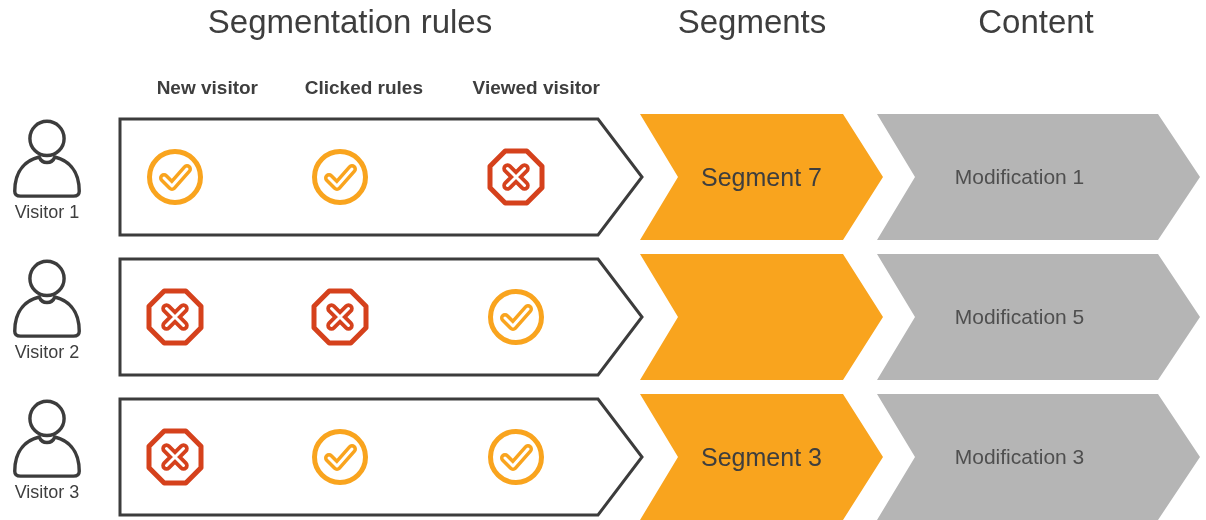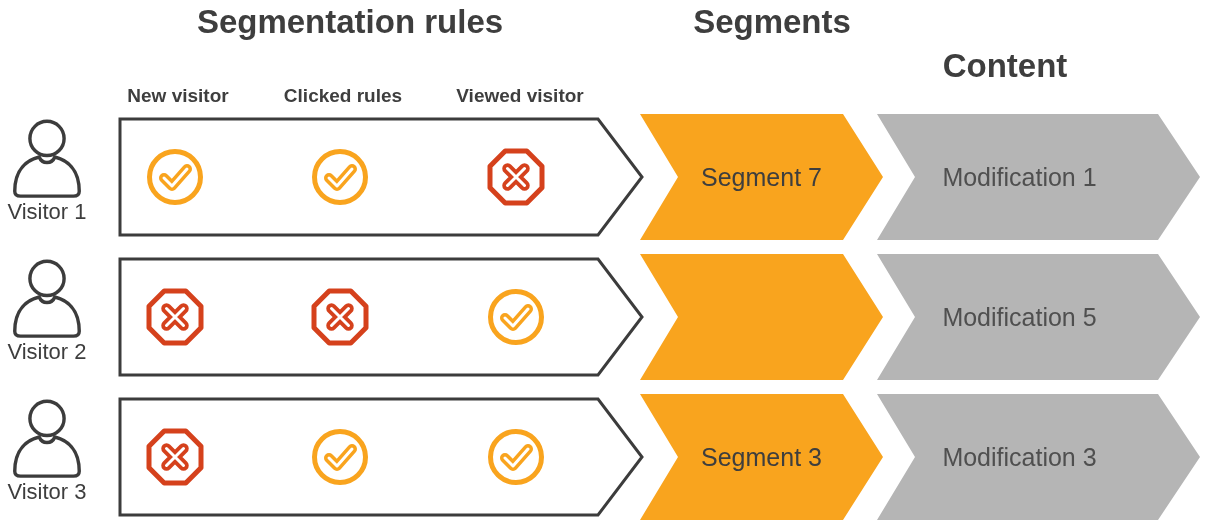--- a/index.html
+++ b/index.html
@@ -1,48 +1,48 @@
 <!DOCTYPE html>
 <html style="--orange: #F9A41E; --red: #D5411C; --gray-arrow: #B5B5B5; --outline: #3C3C3C; --text: #3E3E3E; --modification-text: #4F4F4F; --background: #FFFFFF;"><head>
 <meta charset="utf-8">
 <style>
   html,body{margin:0;padding:0;background:#fff;}
   body{width:1206px;height:520px;position:relative;overflow:hidden;
        font-family:"Liberation Sans", sans-serif;color:var(--text,#3E3E3E);}
   .stage{position:absolute;left:0;top:0;width:1206px;height:520px;}
 
   .col-header{position:absolute;top:0;height:44px;font-size:33px;line-height:44px;
-              text-align:center;color:var(--text);font-weight:bold;}
+              text-align:center;color:var(--text);}
   #hdr-rules{left:150px;width:400px;}
-  #hdr-segments{left:622px;width:300px;}
-  #hdr-content{left:855px;width:300px;margin-top:44px;}
+  #hdr-segments{left:602px;width:300px;}
+  #hdr-content{left:886px;width:300px;}
 
-  .rule-col-label{position:absolute;top:84px;height:24px;font-size:19px;font-weight:bold;
-                  line-height:24px;text-align:center;color:var(--text);}
+  .rule-col-label{position:absolute;top:76px;height:24px;font-size:19px;font-weight:bold;
+                  line-height:24px;text-align:right;color:var(--text);}
   #rc-0{left:98px;width:160px;}
   #rc-1{left:263px;width:160px;}
   #rc-2{left:440px;width:160px;}
 
   .row{position:absolute;left:0;width:1206px;height:130px;}
   #row-0{top:112px;} #row-1{top:252px;} #row-2{top:392px;}
   .row-shapes{position:absolute;left:0;top:0;width:1206px;height:130px;display:block;}
 
   .person{position:absolute;left:6px;top:2px;width:82px;height:86px;}
   .visitor-label{position:absolute;left:0;top:88px;width:94px;height:24px;
-                 font-size:22px;line-height:24px;text-align:center;color:var(--text);}
+                 font-size:18px;line-height:24px;text-align:center;color:var(--text);}
 
   .status-slot{position:absolute;top:35px;width:60px;height:60px;}
   .slot-0{left:145px;} .slot-1{left:310px;} .slot-2{left:486px;}
 
   .segment-label{position:absolute;left:640px;top:0;width:243px;height:130px;
                  display:flex;align-items:center;justify-content:center;
                  font-size:25px;color:var(--text);}
   .modification-label{position:absolute;left:877px;top:0;width:285px;height:130px;
                  display:flex;align-items:center;justify-content:center;
-                 font-size:25px;color:var(--modification-text,#4F4F4F);}
+                 font-size:21px;color:var(--modification-text,#4F4F4F);}
 
   .box-poly{fill:#fff;stroke:var(--outline);stroke-width:3;stroke-linejoin:miter;}
   .seg-poly{fill:var(--orange);}
   .mod-poly{fill:var(--gray-arrow);}
   .person-stroke{fill:#fff;stroke:var(--outline);stroke-width:3.5;
                  stroke-linejoin:round;stroke-linecap:round;}
 </style>
 </head>
 <body>
 

